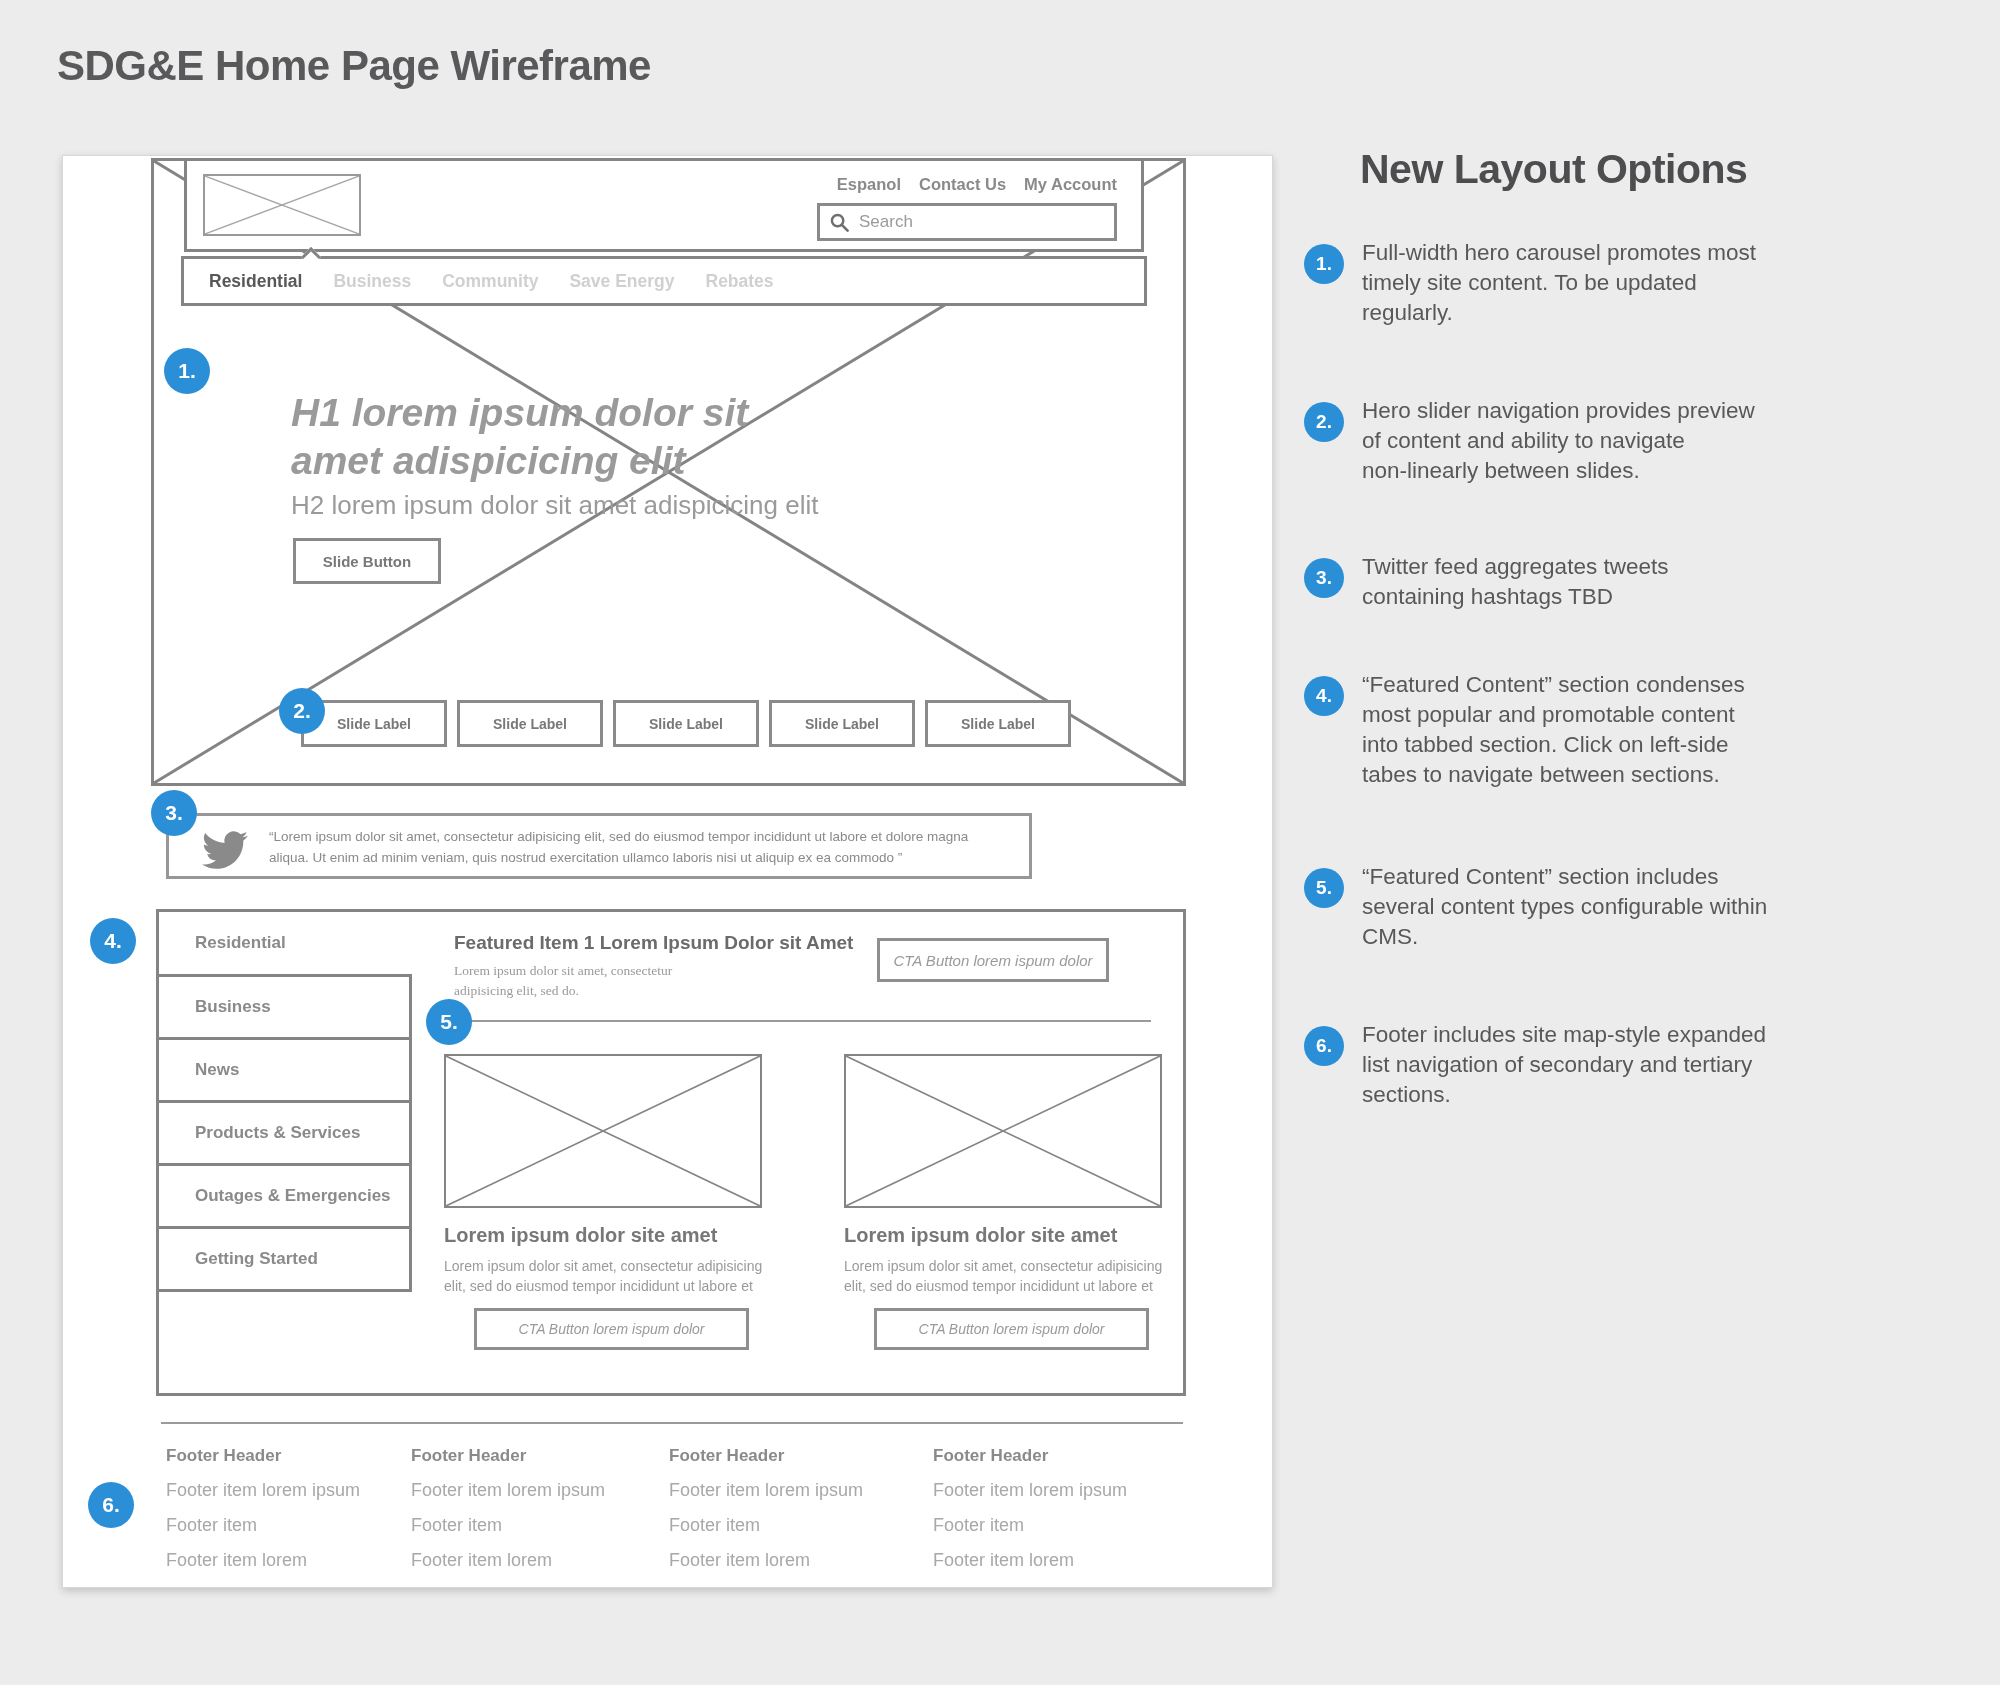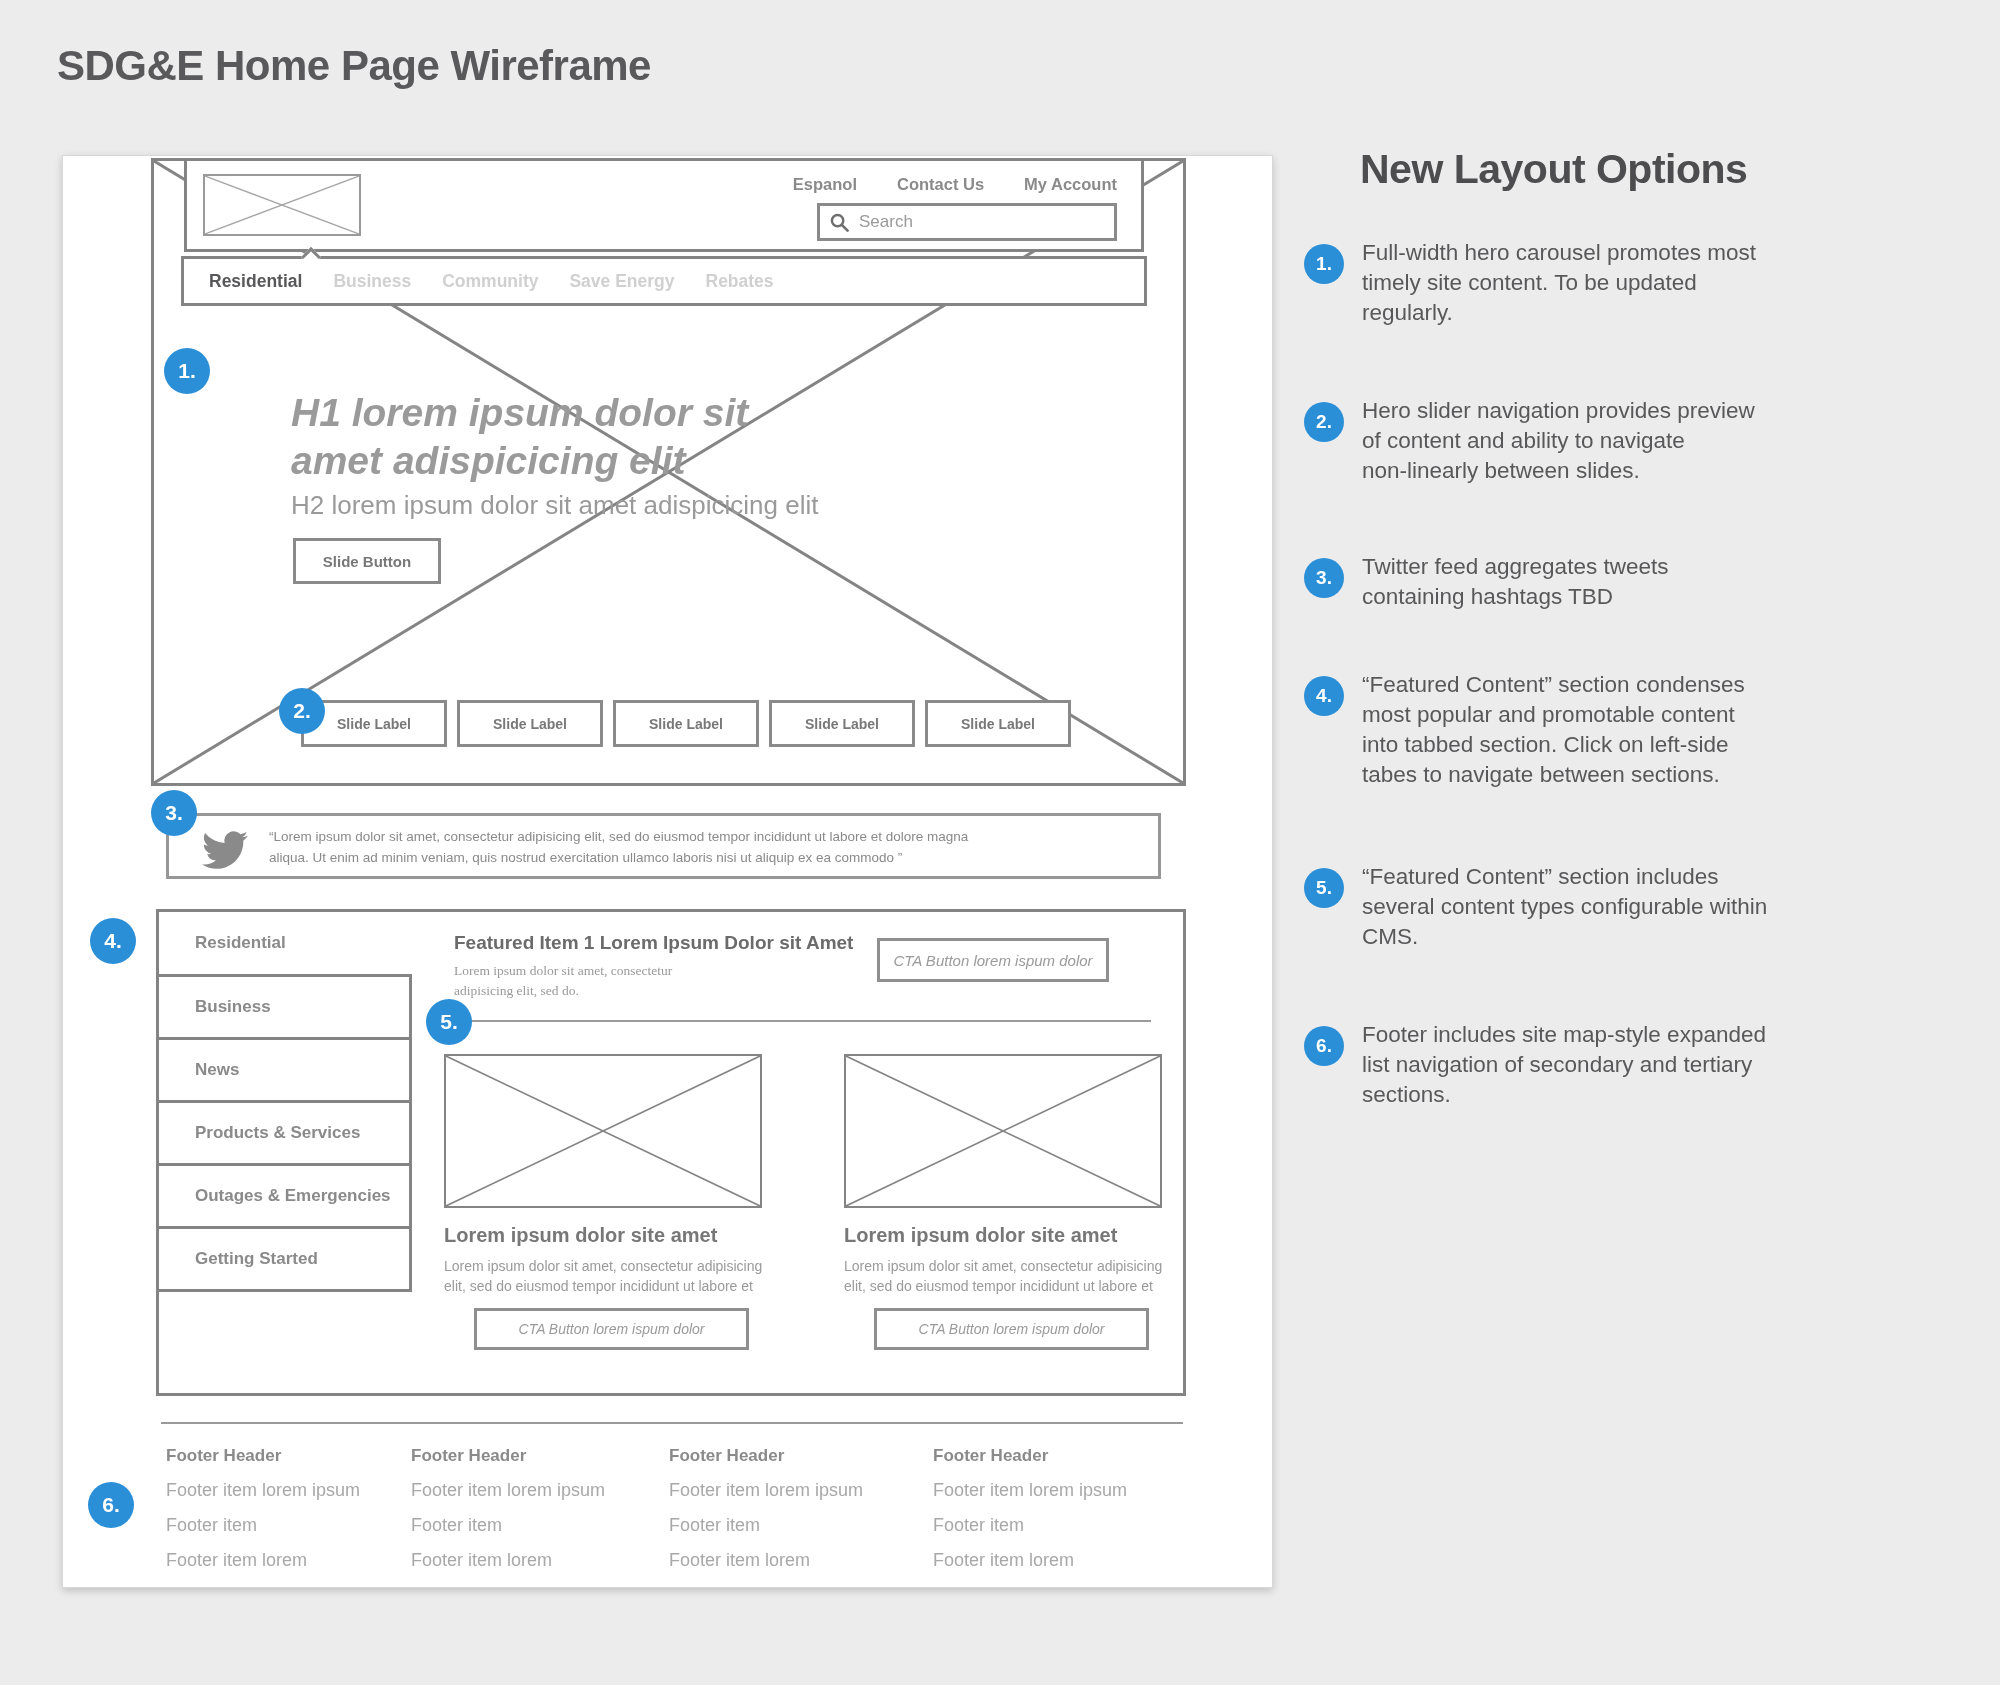--- a/index.html
+++ b/index.html
@@ -17,21 +17,21 @@
                 border:1px solid #d8d8d8; box-shadow:0 3px 8px rgba(0,0,0,0.18); }
 
   .wirebox { border:3px solid #848484; background:#ffffff; }
   svg.xfill { position:absolute; left:0; top:0; width:100%; height:100%; display:block; }
 
   
   #hero-box { left:88px; top:2px; width:1035px; height:628px; border:3px solid #848484; background:#fff; }
 
   #header-box { left:121px; top:2px; width:960px; height:94px; }
   #logo-box { left:16px; top:13px; width:158px; height:62px; border:2px solid #9a9a9a; background:#fff; }
-  #header-links { top:14px; right:24px; display:flex; gap:40px; }
+  #header-links { top:14px; right:24px; display:flex; gap:18px; }
   #header-links .hlink { font-size:16.5px; font-weight:bold; color:#8a8a8a; }
   #search-box { top:42px; right:24px; width:300px; height:38px; border:3px solid #8a8a8a; display:flex; align-items:center; padding:0 10px; background:#fff; }
   #search-box svg { flex:0 0 auto; margin-right:10px; }
   #search-input { border:none; outline:none; font-size:17px; color:#9a9a9a; width:100%;
                   font-family:"Liberation Sans", sans-serif; background:transparent; }
   #search-input::placeholder { color:#9a9a9a; opacity:1; }
 
   #nav-box { left:118px; top:100px; width:966px; height:50px; }
   #nav-notch { position:absolute; left:120px; top:-9px; width:14px; height:14px; background:#fff;
                border:3px solid #848484; border-right:none; border-bottom:none; transform:rotate(45deg); }
@@ -41,21 +41,21 @@
 
   #hero-h1 { left:228px; top:233px; width:540px; font-size:39px; line-height:1.23; font-weight:bold; font-style:italic; color:#9a9a9a; }
   #hero-h2 { left:228px; top:334px; font-size:26px; color:#9a9a9a; }
   #slide-button { left:230px; top:382px; width:148px; height:46px; border:3px solid #8a8a8a; background:#fff;
                   display:flex; align-items:center; justify-content:center; font-size:15px; font-weight:bold; color:#787878; }
   #slide-labels { left:238px; top:544px; display:flex; gap:10px; }
   .slide-label { width:146px; height:47px; border:3px solid #8a8a8a; background:#fff;
                  display:flex; align-items:center; justify-content:center; font-size:14px; font-weight:bold; color:#787878; }
 
   
-  #twitter-box { left:103px; top:657px; width:995px; height:66px; border:3px solid #979797; background:#fff; }
+  #twitter-box { left:103px; top:657px; width:866px; height:66px; border:3px solid #979797; background:#fff; }
   #twitter-quote { position:absolute; left:100px; top:11px; width:800px; font-size:13.5px; line-height:1.55; color:#8a8a8a; }
 
   
   #featured-box { left:93px; top:753px; width:1030px; height:487px; border:3px solid #848484; background:#fff; }
   .ftab { position:absolute; left:-3px; width:256px; height:66px; border:3px solid #848484; background:#fff;
           display:flex; align-items:center; padding-left:36px; font-size:17px; font-weight:bold; color:#8a8a8a; }
   .ftab.active { border:none; left:0; width:250px; height:62px; top:0; }
   #f-title { left:295px; top:20px; font-size:19px; font-weight:bold; color:#6b6b6b; }
   #f-sub { left:295px; top:49px; font-size:13.5px; line-height:1.5; color:#9a9a9a;font-family:Liberation Serif, serif; }
   .cta-btn { border:3px solid #8f8f8f; background:#fff; display:flex; align-items:center; justify-content:center;

